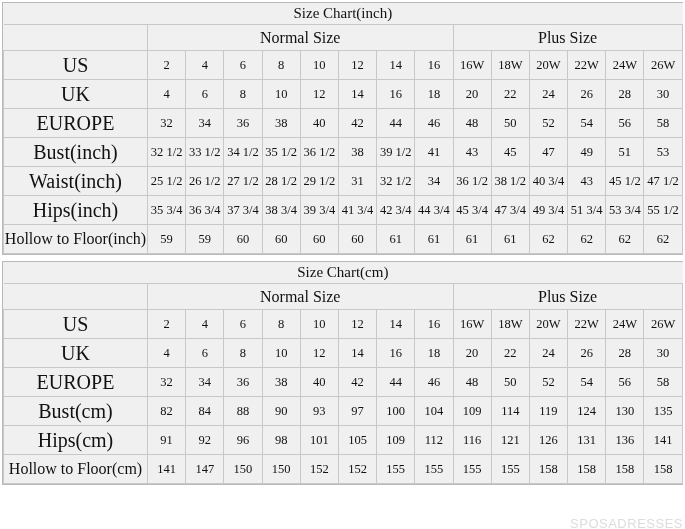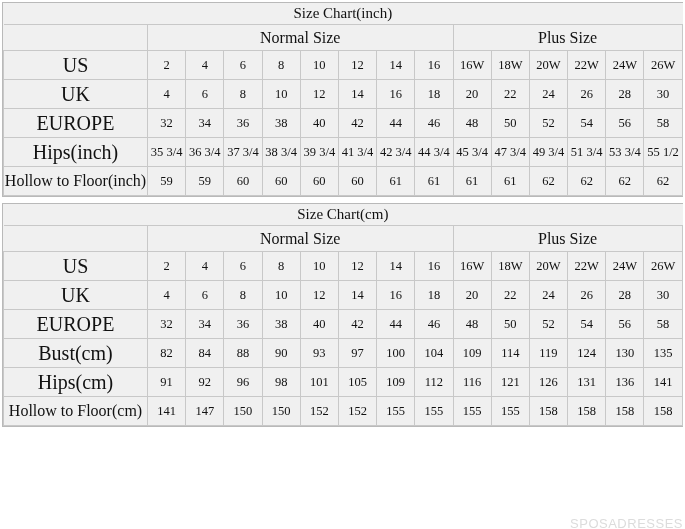--- a/index.html
+++ b/index.html
@@ -168,21 +168,55 @@
           <td class="datacell">44</td>
           <td class="datacell">46</td>
           <td class="datacell">48</td>
           <td class="datacell">50</td>
           <td class="datacell">52</td>
           <td class="datacell">54</td>
           <td class="datacell">56</td>
           <td class="datacell">58</td>
         </tr>
 
-
+        <tr>
+          <td class="rowlabel">Bust(inch)</td>
+          <td class="datacell">32 1/2</td>
+          <td class="datacell">33 1/2</td>
+          <td class="datacell">34 1/2</td>
+          <td class="datacell">35 1/2</td>
+          <td class="datacell">36 1/2</td>
+          <td class="datacell">38</td>
+          <td class="datacell">39 1/2</td>
+          <td class="datacell">41</td>
+          <td class="datacell">43</td>
+          <td class="datacell">45</td>
+          <td class="datacell">47</td>
+          <td class="datacell">49</td>
+          <td class="datacell">51</td>
+          <td class="datacell">53</td>
+        </tr>
+
+        <tr>
+          <td class="rowlabel">Waist(inch)</td>
+          <td class="datacell">25 1/2</td>
+          <td class="datacell">26 1/2</td>
+          <td class="datacell">27 1/2</td>
+          <td class="datacell">28 1/2</td>
+          <td class="datacell">29 1/2</td>
+          <td class="datacell">31</td>
+          <td class="datacell">32 1/2</td>
+          <td class="datacell">34</td>
+          <td class="datacell">36 1/2</td>
+          <td class="datacell">38 1/2</td>
+          <td class="datacell">40 3/4</td>
+          <td class="datacell">43</td>
+          <td class="datacell">45 1/2</td>
+          <td class="datacell">47 1/2</td>
+        </tr>
 
         <tr>
           <td class="rowlabel">Hips(inch)</td>
           <td class="datacell">35 3/4</td>
           <td class="datacell">36 3/4</td>
           <td class="datacell">37 3/4</td>
           <td class="datacell">38 3/4</td>
           <td class="datacell">39 3/4</td>
           <td class="datacell">41 3/4</td>
           <td class="datacell">42 3/4</td>

